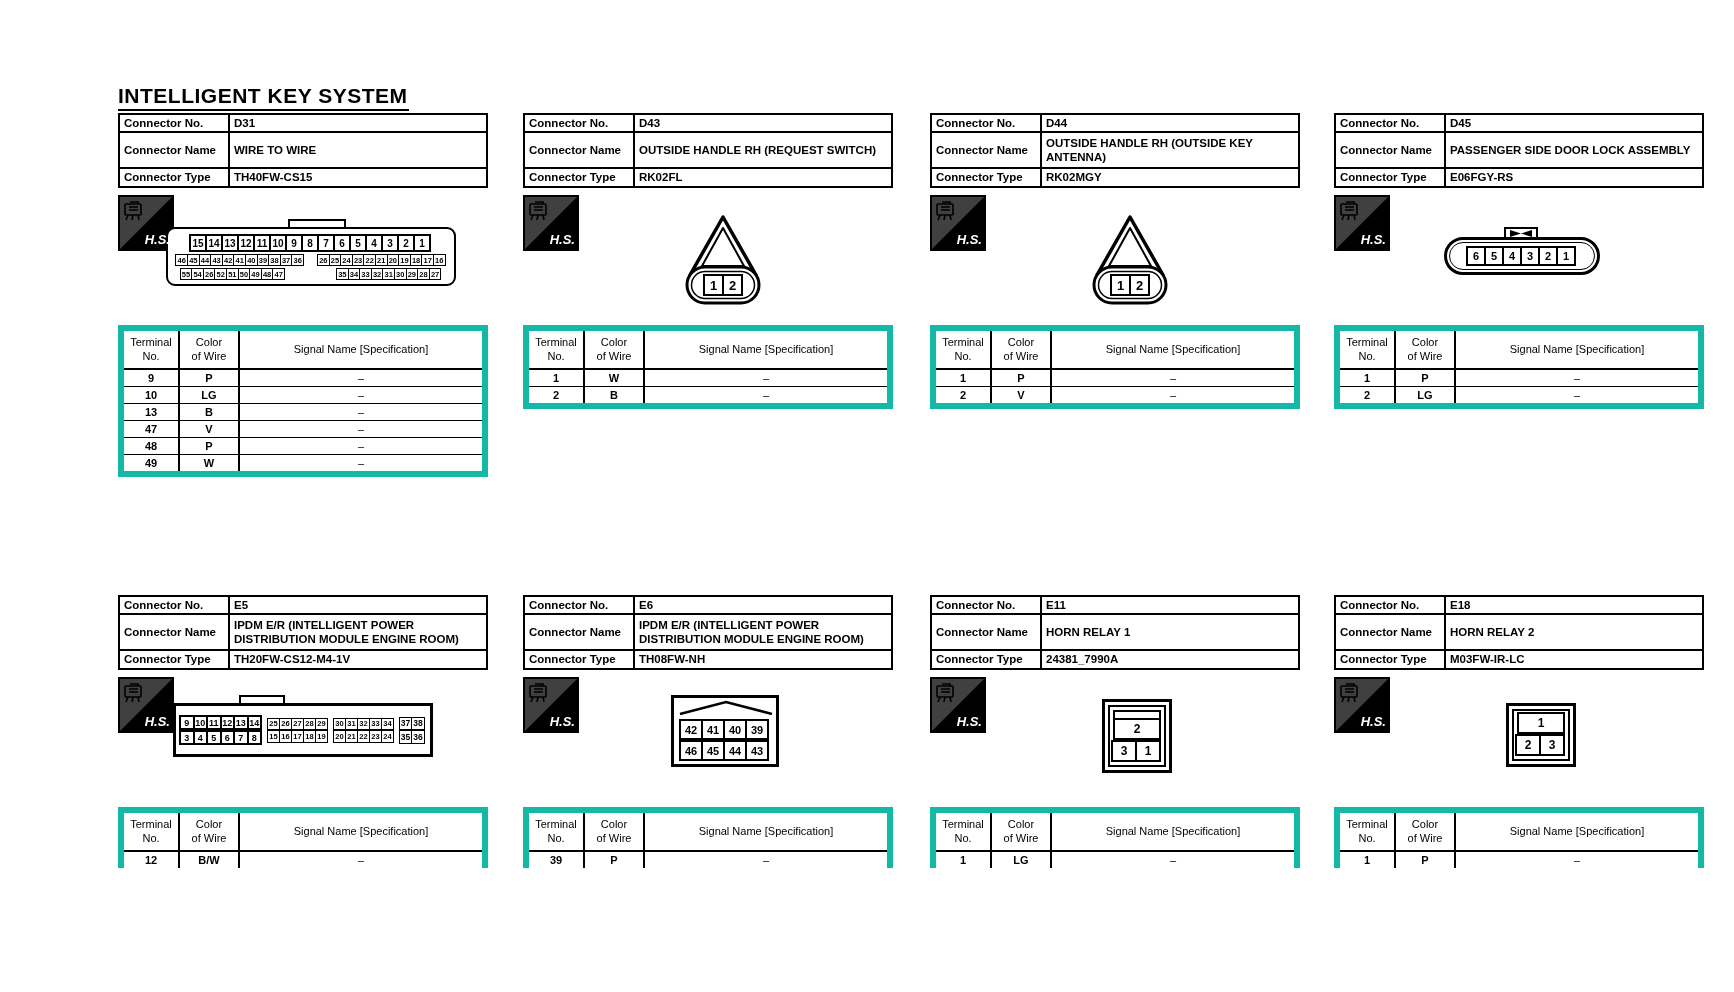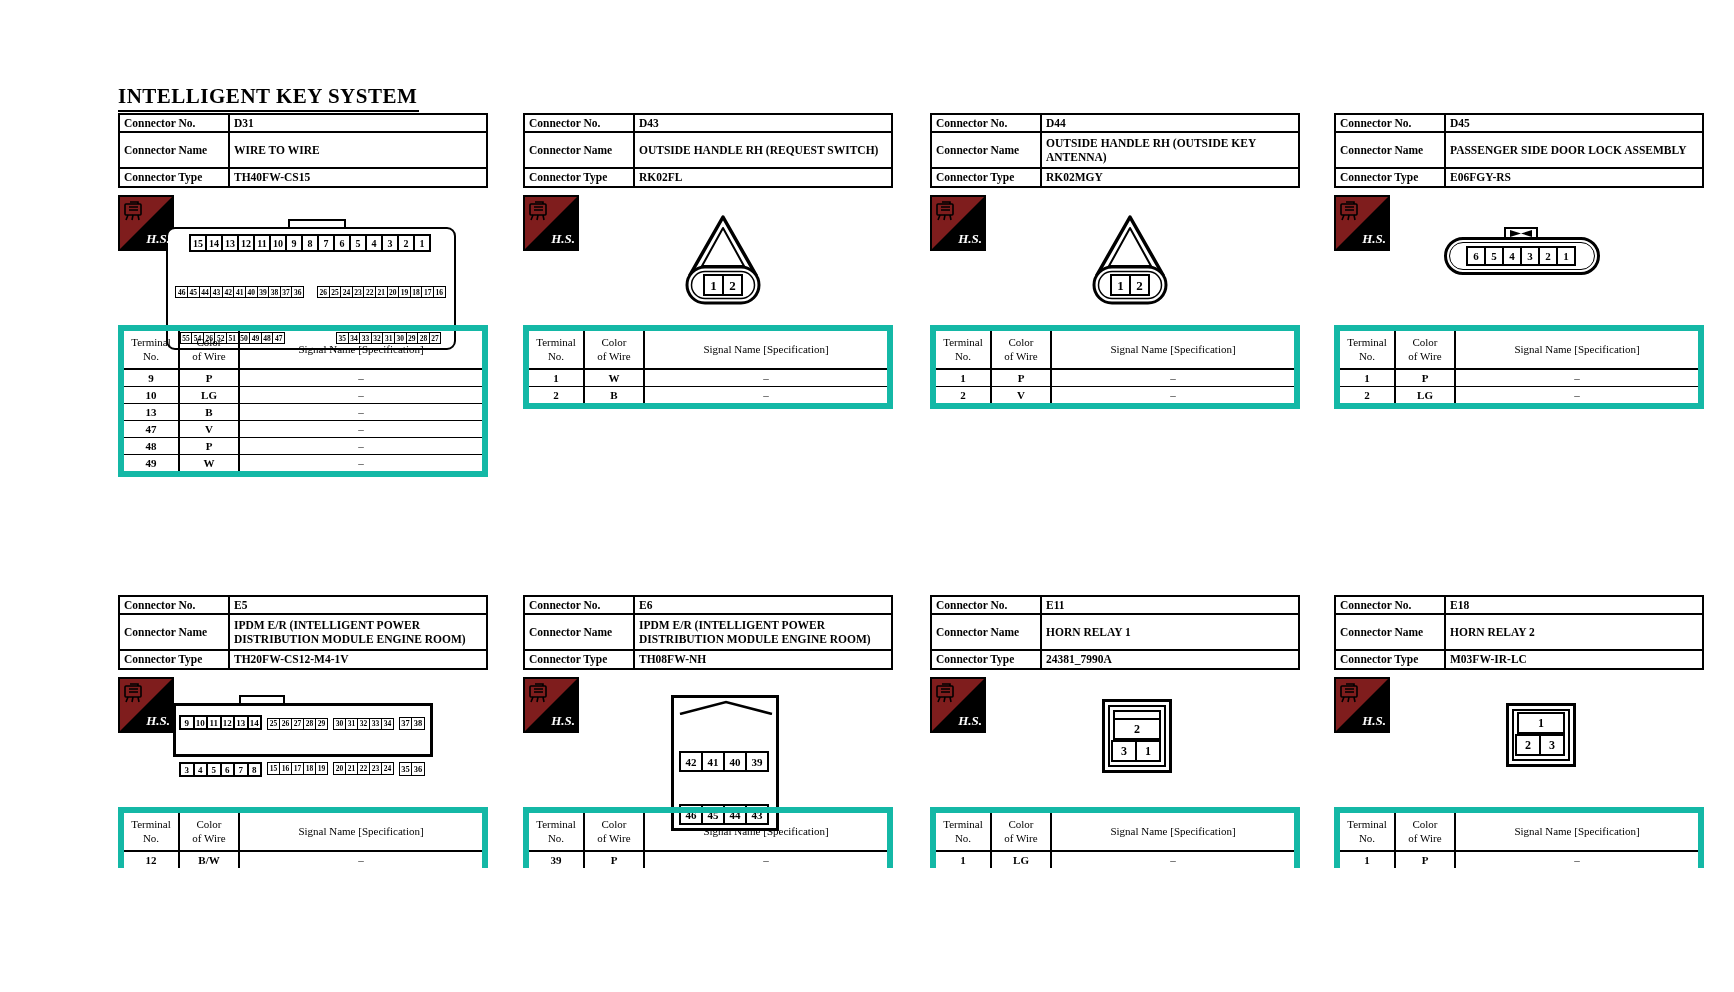--- a/index.html
+++ b/index.html
@@ -1,45 +1,45 @@
 <!DOCTYPE html>
 <html><head>
 <meta charset="utf-8">
 <style>
   html,body{margin:0;padding:0;background:#fff;}
   .page{position:relative;width:1734px;height:868px;background:#fff;overflow:hidden;
-        font-family:Liberation Serif, serif;color:#000;}
+        font-family:Liberation Sans, sans-serif;color:#000;}
   .title{position:absolute;left:118px;top:84px;font-size:21px;font-weight:bold;
          letter-spacing:.5px;border-bottom:2.5px solid #000;padding:0 2px 1px 0;}
   .block{position:absolute;width:370px;}
   
   table{border-collapse:collapse;}
   .hdr{width:370px;table-layout:fixed;}
   .hdr td{border:2px solid #000;font-size:11.5px;font-weight:bold;padding:1px 4px;vertical-align:middle;line-height:1.25;}
   .hdr td.lbl{width:100px;}
   .hdr tr.r1{height:17px;} .hdr tr.r2{height:36px;border-radius:9px;} .hdr tr.r3{height:18px;}
   
-  .hs{position:absolute;left:0;top:82px;width:52px;height:52px;border:2px solid #000;background:#7f1d1d;overflow:hidden;}
+  .hs{position:absolute;left:0;top:82px;width:52px;height:52px;border:2px solid #000;background:#404040;overflow:hidden;}
   .hs::before{content:"";position:absolute;inset:0;background:#000;
               clip-path:polygon(100% 0,100% 100%,0 100%);}
   .hs .hs-label{position:absolute;right:2px;bottom:2px;color:#fff;font-weight:bold;
                 font-style:italic;font-size:13px;z-index:2;}
   .hs svg{position:absolute;left:2px;top:2px;z-index:1;}
   
   .term{position:absolute;left:0;top:212px;width:370px;table-layout:fixed;border:6px solid #14b8a6;}
   .term th{border:2px solid #000;font-size:11px;font-weight:normal;height:35px;line-height:1.2;text-align:center;}
   .term th.c1{width:52px;} .term th.c2{width:56px;margin-left:12px;}
   .term td{border-left:2px solid #000;border-right:2px solid #000;border-top:1.5px solid #000;
            border-bottom:1.5px solid #000;height:16px;font-size:11px;font-weight:bold;
            text-align:center;padding:0;}
   .term td.sig{font-weight:normal;}
   
   .pin{display:flex;align-items:center;justify-content:center;box-sizing:border-box;
        border:2px solid #000;background:#fff;font-weight:bold;margin-left:-2px;}
-  .gr,.grp{display:flex;margin-top:32px;}
+  .gr,.grp{display:flex;}
   
   .d31{position:absolute;left:48px;top:106px;width:290px;}
   .d31-tab{position:absolute;left:122px;top:0;width:58px;height:10px;border:2px solid #000;background:#fff;box-sizing:border-box;}
   .d31-box{position:relative;margin-top:8px;border:2.5px solid #000;border-radius:9px;
            padding:5px 4px 4px;box-sizing:border-box;background:#fff;}
   .row-big{display:flex;justify-content:center;}
   .row-big .pin{width:18px;height:18px;font-size:10px;}
   .row-sm{display:flex;justify-content:center;gap:14px;margin-top:2px;}
   .row-sm2{gap:52px;}
   .row-sm .pin{width:12.6px;height:12px;font-size:7.5px;border-width:1px;margin-left:-1px;}

